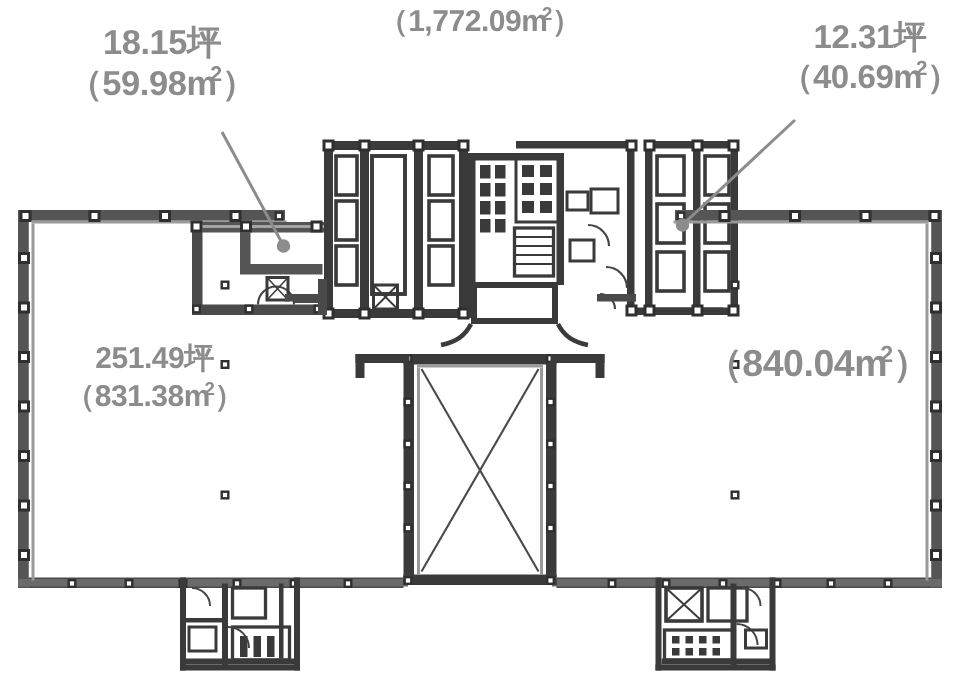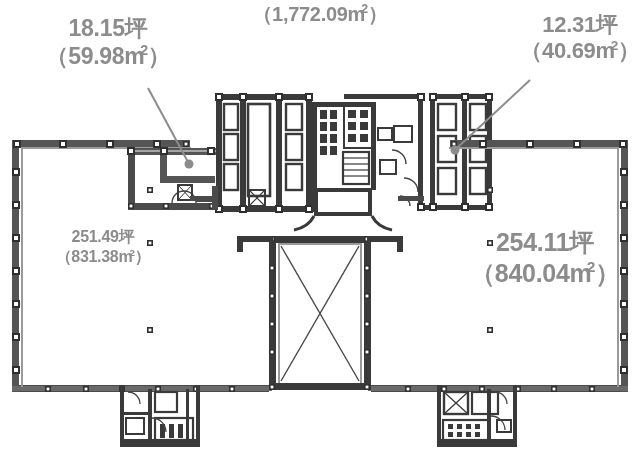--- a/index.html
+++ b/index.html
@@ -47,21 +47,21 @@
   #label-topleft {
     left: 28px; top: 15px; width: 160px;
     font-size: 23px;
   }
   #label-topright {
     left: 500px; top: 12px; width: 160px;
     font-size: 22px;
   }
   #label-leftwing {
     left: 8px; top: 228px; width: 190px;
-    font-size: 16px;
+    font-size: 20px;
   }
   #label-rightwing {
     left: 450px; top: 228px; width: 190px;
     font-size: 25px;
   }
 </style>
 </head>
 <body>
 
 <div id="page">
@@ -418,19 +418,18 @@
   </div>
 
   <div class="area-label" id="label-leftwing">
     <span class="ln1">251.49坪</span>
     <span class="ln2">
       <span>（831.38</span><span>m</span><span class="sup-m2">2</span><span>）</span>
     </span>
   </div>
 
   <div class="area-label" id="label-rightwing">
-    <span class="ln1">254.11坪</span>
     <span class="ln2">
       <span>（840.04</span><span>m</span><span class="sup-m2">2</span><span>）</span>
     </span>
   </div>
 
 </div>
 
 </body></html>

